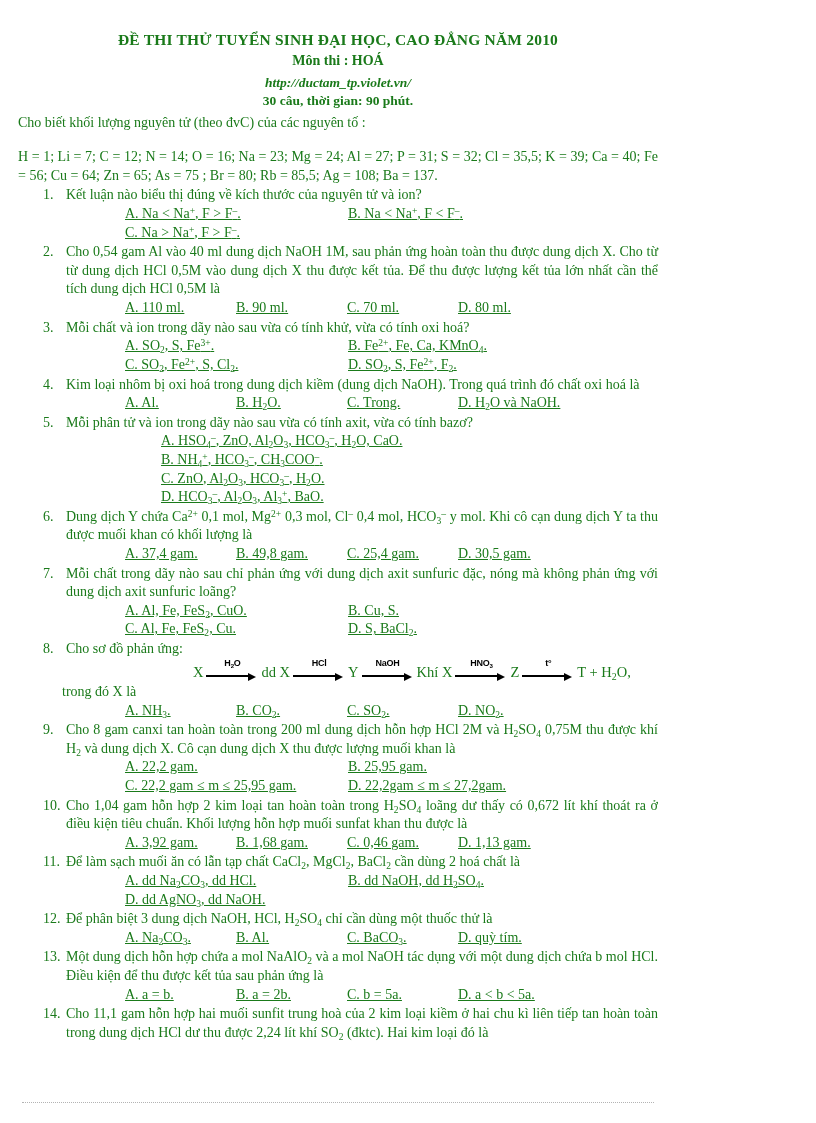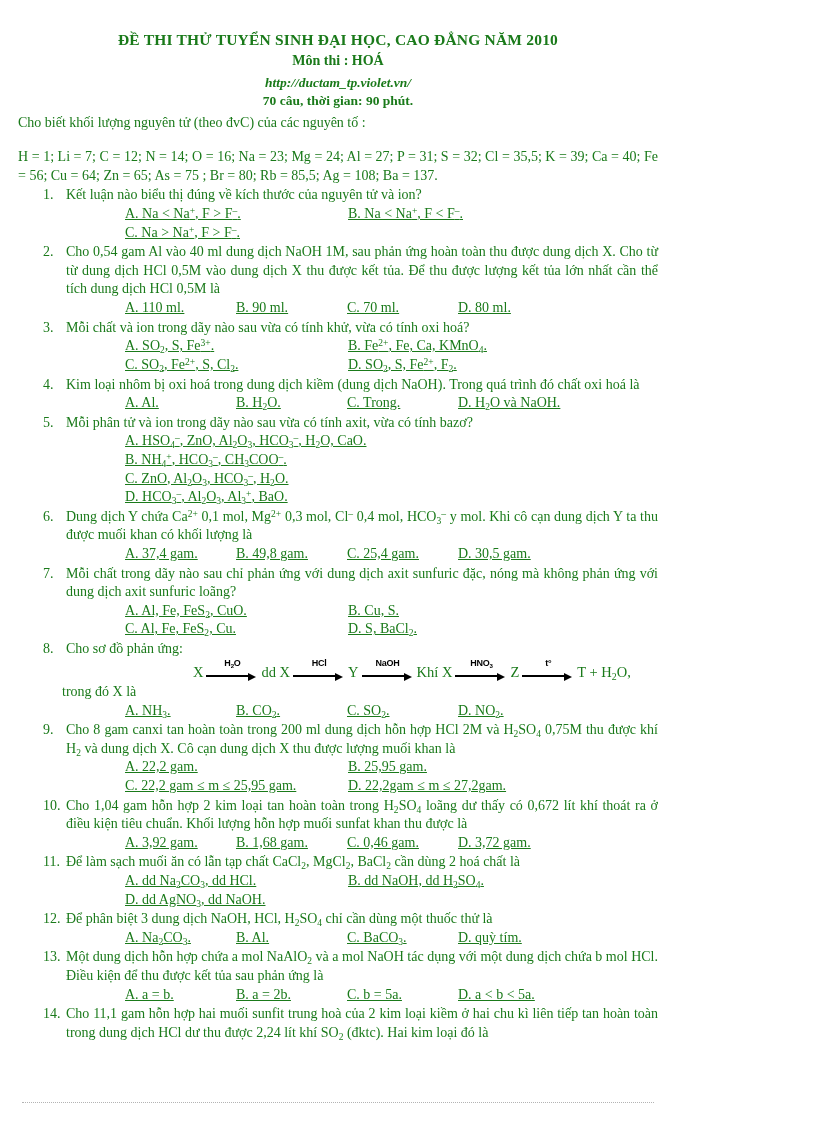--- a/index.html
+++ b/index.html
@@ -55,21 +55,21 @@
   .q { position:relative; font-size:14px; line-height:1.33; margin-top:1px; }
   .q-head { display:flex; align-items:flex-start; }
   .q-num { width:48px; flex:0 0 48px; padding-left:25px; box-sizing:border-box; }
   .q-text { flex:1 1 auto; text-align:justify; text-justify:inter-word; }
   .q-cont { padding-left:44px; text-align:justify; }
 
   .opts { margin-top:0px; }
   .opt-row { display:flex; padding-left:107px; line-height:1.33; }
   .opt-row.cols4 > .opt { width:111px; flex:0 0 111px; }
   .opt-row.cols2 > .opt { width:223px; flex:0 0 223px; }
-  .opt-row.stack > .opt { width:auto; flex:0 0 auto; }
+  .opt-row.stack > .opt { width:auto; flex:0 0 auto;margin-left:36px; }
   .opt { white-space:nowrap;text-decoration:underline; }
 
   sub { font-size:.68em; vertical-align:-0.28em; line-height:0; }
   sup { font-size:.68em; vertical-align:0.45em; line-height:0; }
 
   
   .scheme {
     display:flex; align-items:center; justify-content:flex-start;
     padding-left:175px; margin-top:4px; margin-bottom:1px;
     font-size:14.5px; white-space:nowrap;
@@ -104,21 +104,21 @@
 </style>
 </head>
 <body>
 
 <div class="page">
   <div class="inner">
 
     <div class="title">ĐỀ THI THỬ TUYỂN SINH ĐẠI HỌC, CAO ĐẲNG NĂM 2010</div>
     <div class="subtitle">Môn thi : HOÁ</div>
     <div class="url">http://ductam_tp.violet.vn/</div>
-    <div class="meta">70 câu, thời gian: 90 phút.</div>
+    <div class="meta">30 câu, thời gian: 90 phút.</div>
 
     <div class="preamble">
       <div>Cho biết khối lượng nguyên tử (theo đvC) của các nguyên tố :</div>
       <div class="wrap">H = 1; Li = 7; C = 12; N = 14; O = 16; Na = 23; Mg = 24; Al = 27; P = 31; S = 32; Cl = 35,5; K = 39; Ca = 40; Fe = 56; Cu = 64; Zn = 65; As = 75 ; Br = 80; Rb = 85,5; Ag = 108; Ba = 137.</div>
     </div>
 
     <div id="questions">
         <div class="q">
           <div class="q-head">
             <div class="q-num">1.</div>
@@ -295,21 +295,21 @@
         <div class="q">
           <div class="q-head">
             <div class="q-num">10.</div>
             <div class="q-text">Cho 1,04 gam hỗn hợp 2 kim loại tan hoàn toàn trong H<sub>2</sub>SO<sub>4</sub> loãng dư thấy có 0,672 lít khí thoát ra ở điều kiện tiêu chuẩn. Khối lượng hỗn hợp muối sunfat khan thu được là</div>
           </div>
           <div class="opts">
             <div class="opt-row cols4">
               <div class="opt">A. 3,92 gam.</div>
               <div class="opt">B. 1,68 gam.</div>
               <div class="opt">C. 0,46 gam.</div>
-              <div class="opt">D. 3,72 gam.</div>
+              <div class="opt">D. 1,13 gam.</div>
             </div>
           </div>
         </div>
         <div class="q">
           <div class="q-head">
             <div class="q-num">11.</div>
             <div class="q-text">Để làm sạch muối ăn có lẫn tạp chất CaCl<sub>2</sub>, MgCl<sub>2</sub>, BaCl<sub>2</sub> cần dùng 2 hoá chất là</div>
           </div>
           <div class="opts">
             <div class="opt-row cols2">

